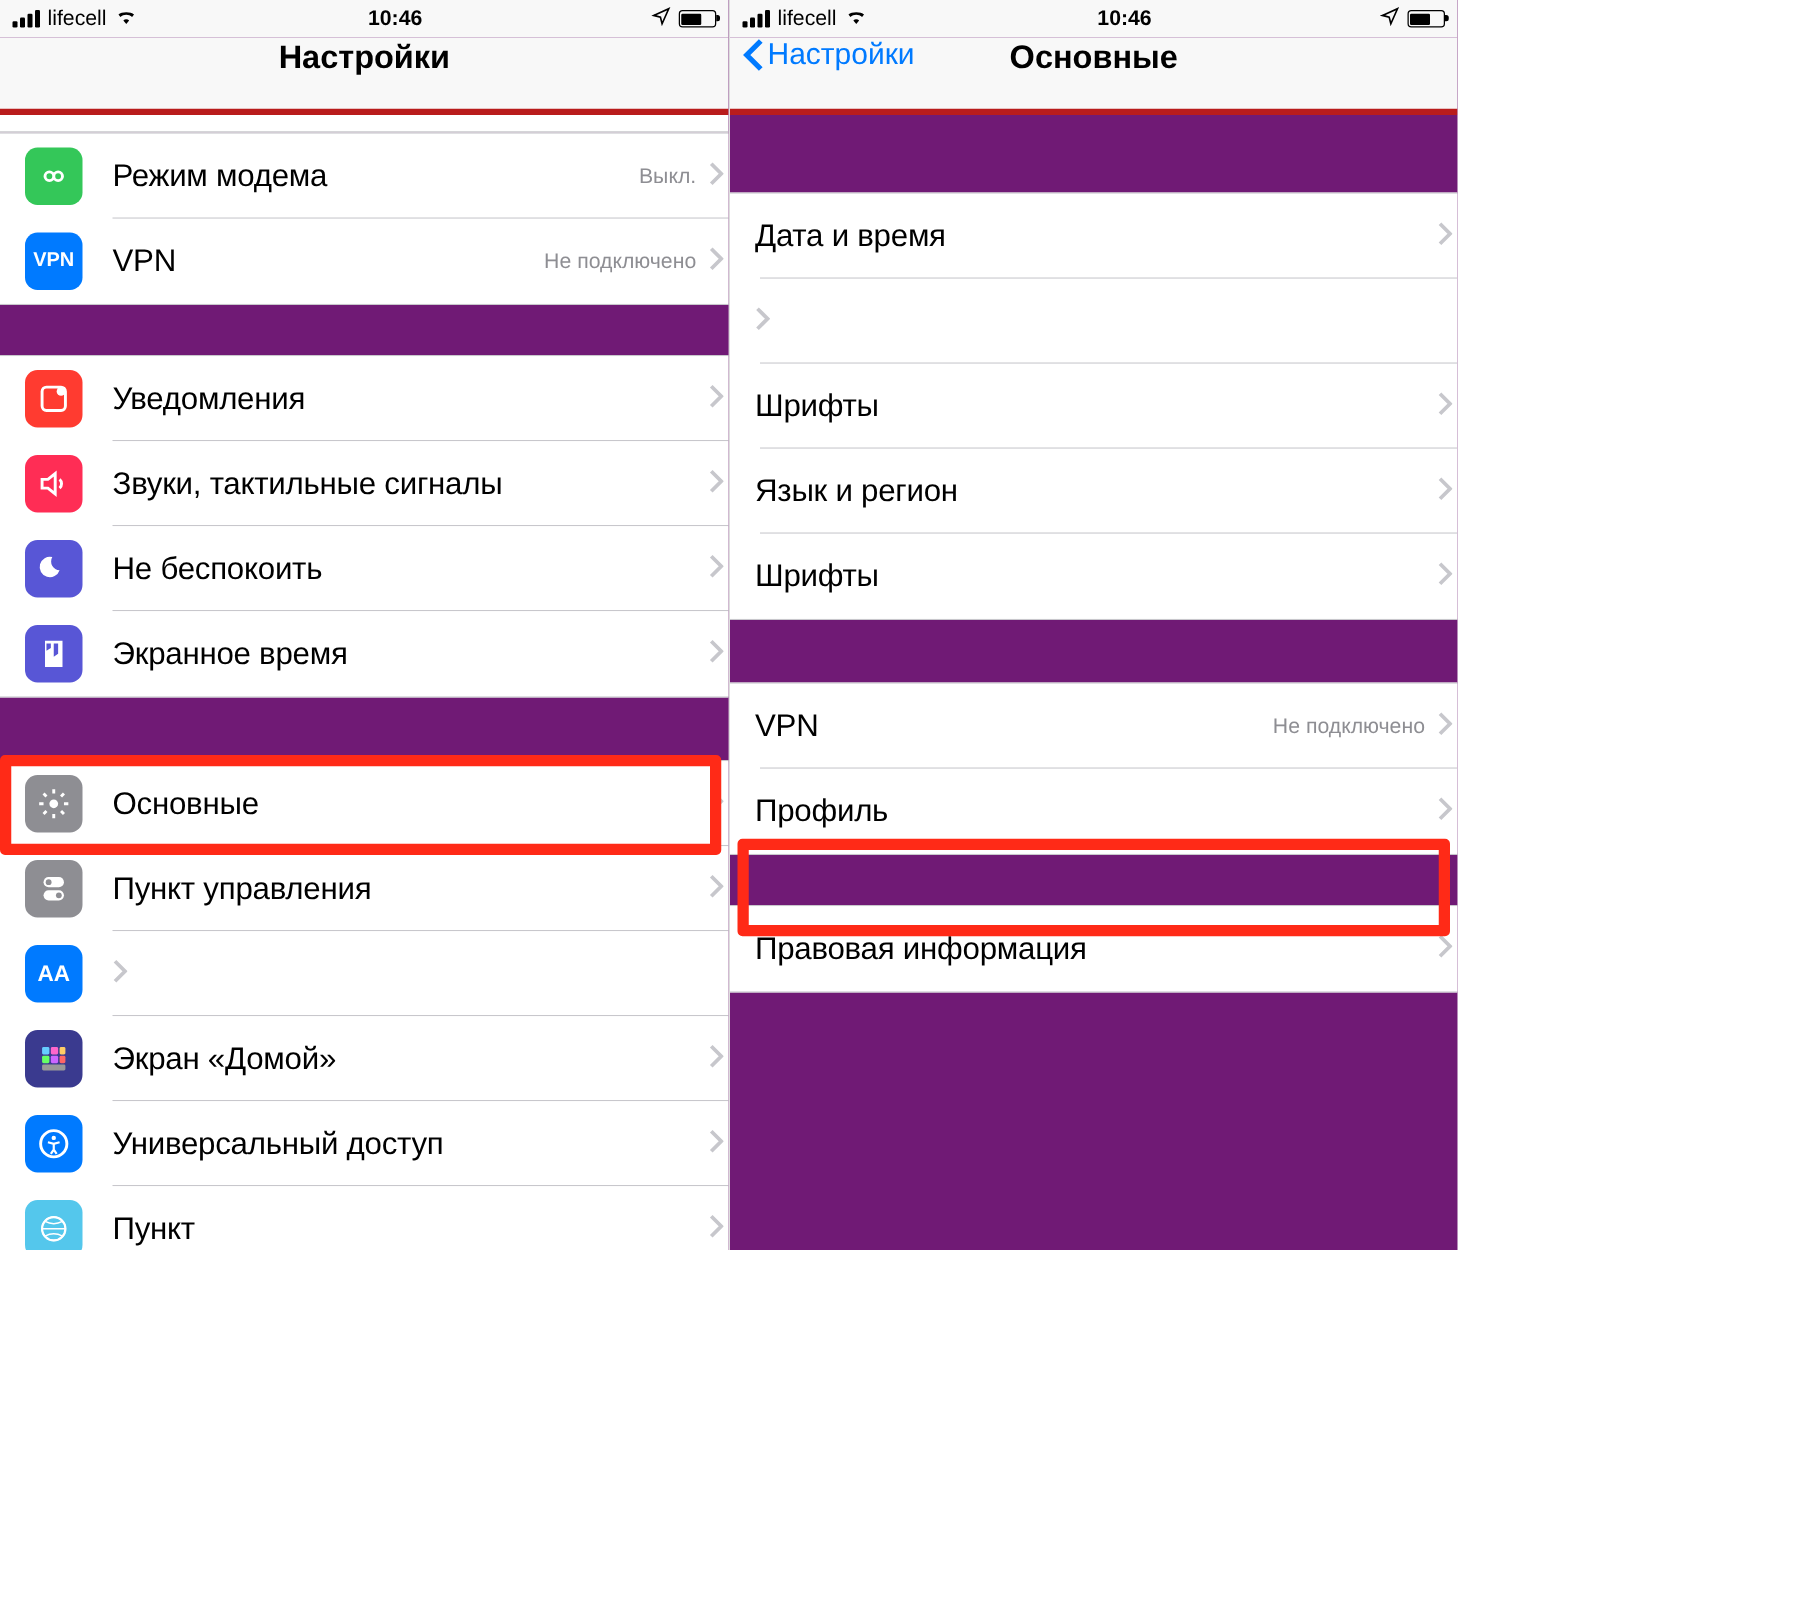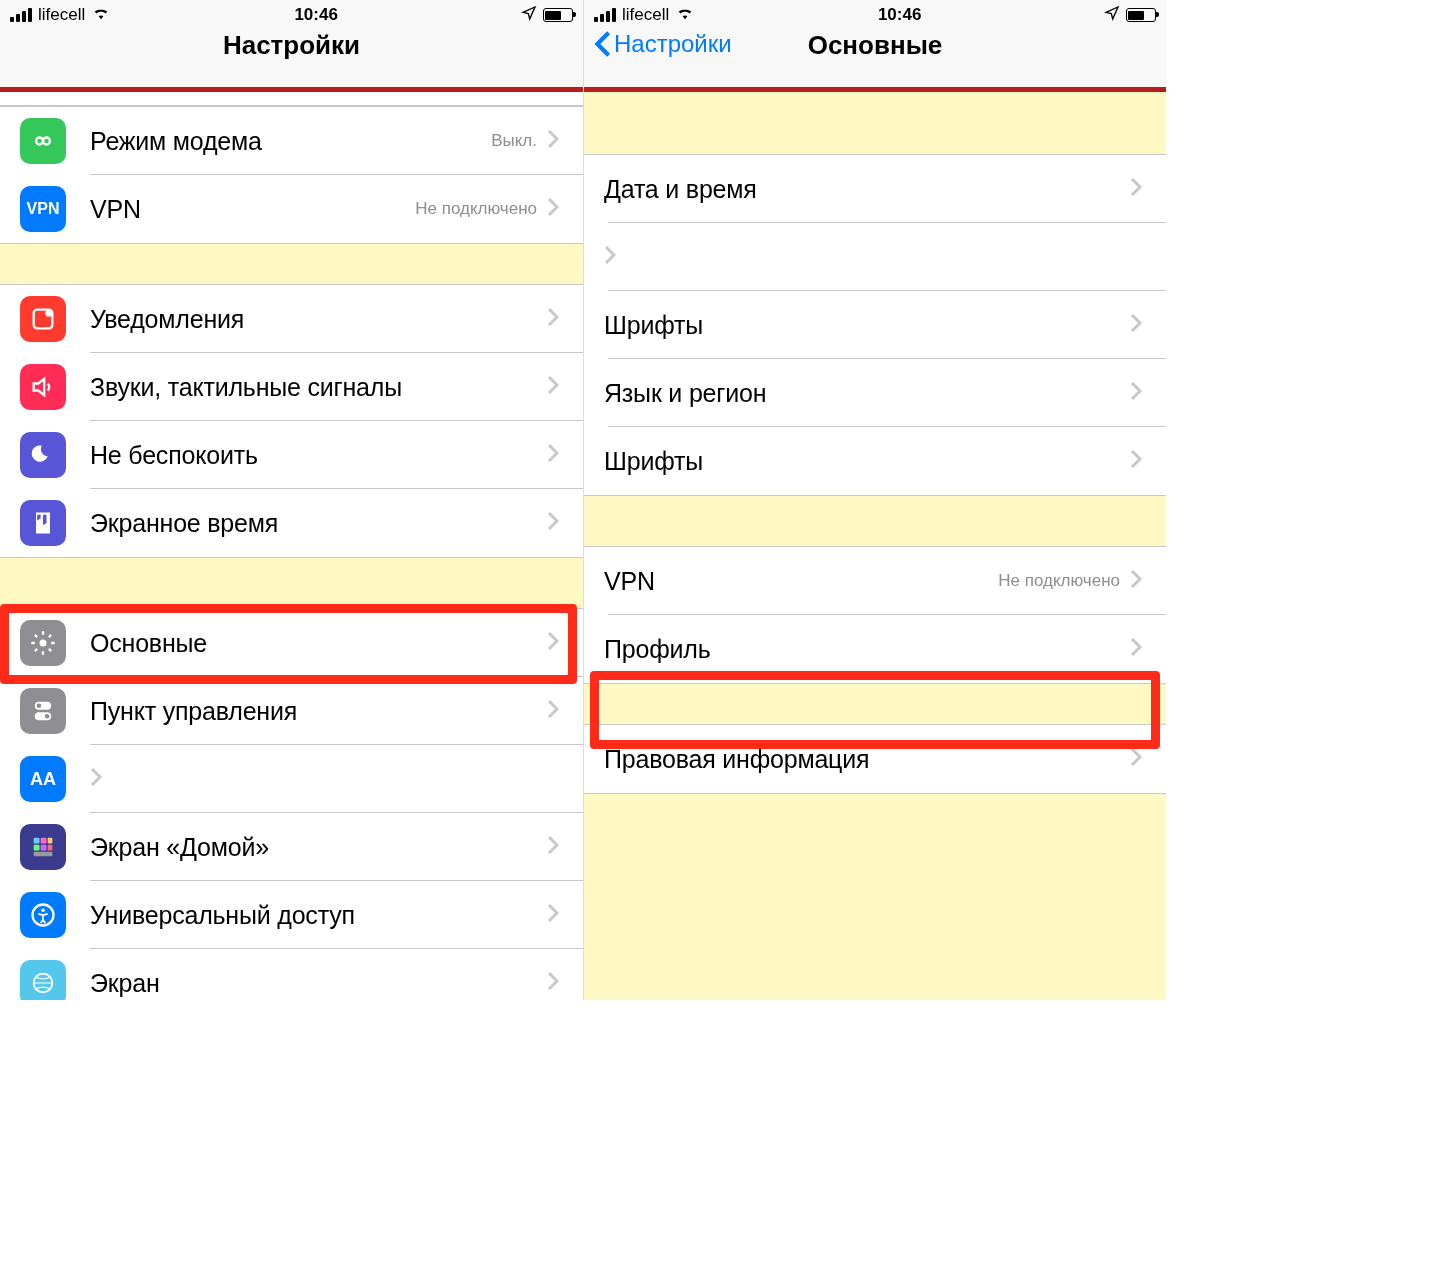--- a/index.html
+++ b/index.html
@@ -6,21 +6,21 @@
 body {
   font-family: -apple-system, BlinkMacSystemFont, "Helvetica Neue", Arial, sans-serif;
   background: #fff;
   width: 1166px;
   height: 1000px;
   display: flex;
 }
 .phone {
   width: 583px;
   height: 1000px;
-  background: #fef9c3;
+  background: #701a75;
   position: relative;
   overflow: hidden;
 }
 .phone + .phone { border-left: 1px solid #ddd; }
 
 
 .status-bar {
   height: 30px;
   background: #f8f8f8;
   display: flex;
@@ -73,21 +73,21 @@
 
 .section { background: #fff; border-top: 1px solid #c8c7cc; border-bottom: 1px solid #c8c7cc; }
 .section + .section { margin-top: 40px; }
 .section.tight-top { margin-top: 0; }
 .gap-md { margin-top: 40px !important; }
 .gap-lg { margin-top: 50px !important; }
 .row {
   display: flex;
   align-items: center;
   min-height: 68px;
-  padding: 0 24px 0 20px;
+  padding: 0 4px 0 20px;
   position: relative;
   background:#fff;
 }
 .row .sep {
   position: absolute; left: 90px; right: 0; bottom: 0; height: 1px; background: #c8c7cc;
 }
 .row.no-icon .sep { left: 24px; }
 .row:last-child .sep { display: none; }
 .icon-box {
   width: 46px; height: 46px; border-radius: 10px; margin-right: 24px;
@@ -302,21 +302,21 @@
             </svg></span>
         <div class="sep"></div>
       </div>
       <div class="row">
         <div class="icon-box" style="background:#54c7ec">
           <svg viewBox="0 0 24 24">
               <circle cx="12" cy="12" r="8" fill="none" stroke="#fff" stroke-width="1.5"></circle>
               <path d="M12 4a8 8 0 0 1 0 16M12 4a8 8 0 0 0 0 16M4 12h16M6 7c4 2 8 2 12 0M6 17c4-2 8-2 12 0" fill="none" stroke="#fff" stroke-width="1"></path>
             </svg>
         </div>
-        <span class="lbl">Экран</span>
+        <span class="lbl">Пункт</span>
         <span class="chev"><svg viewBox="0 0 12 20">
               <path d="M2 2l8 8-8 8" fill="none" stroke="#c7c7cc" stroke-width="3"></path>
             </svg></span>
 
       </div>
     </div>
 
     <div class="hl" style="left:0; width:577px; top:512px; height:80px;"></div>
   </div>
 </div>

